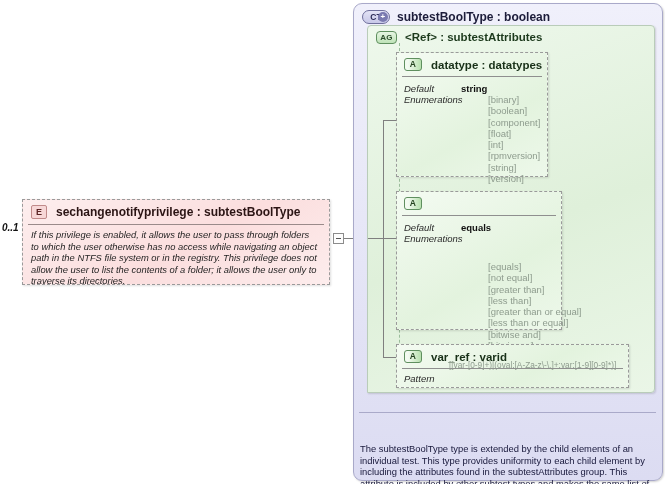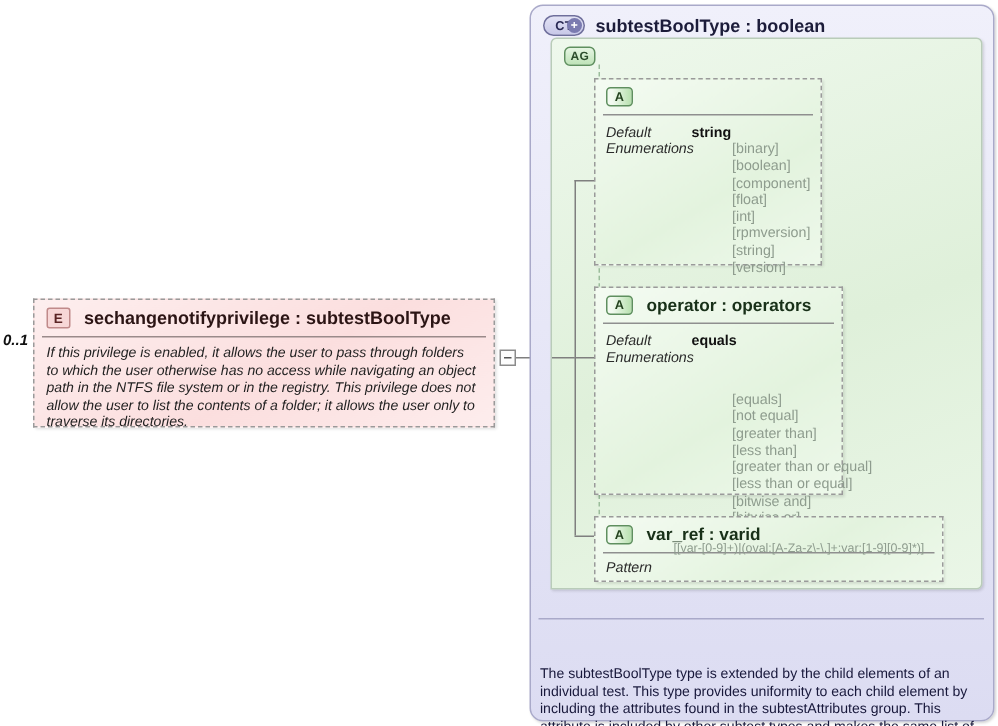--- a/index.html
+++ b/index.html
@@ -209,54 +209,55 @@
   <div class="ct-box">
     <div class="ct-title">
       <span class="badge badge-ct">CT<span class="plusbox">+</span></span>
       <span>subtestBoolType : boolean</span>
     </div>
   </div>
 
   <div class="ag-box">
     <div class="ag-title">
       <span class="badge badge-ag">AG</span>
+      <span class="refname">&lt;Ref&gt; : subtestAttributes</span>
     </div>
   </div>
 
   <div class="ag-dash"></div>
   <div class="conn-vert"></div>
   <div class="conn-h" style="left:383px;top:120px;width:14px;"></div>
   <div class="conn-h" style="left:383px;top:238px;width:14px;"></div>
   <div class="conn-h" style="left:383px;top:357px;width:14px;"></div>
   <div class="conn-h" style="left:368px;top:238px;width:15px;"></div>
 
   <div class="attr-box" style="left:396px;top:52px;width:152px;height:125px;">
     <div class="attr-head">
       <span class="badge badge-a">A</span>
+      <span>datatype : datatypes</span>
     </div>
     <div class="attr-rule"></div>
     <div class="facet-label" style="left:7px;top:30px;">Default</div>
     <div class="facet-label" style="left:7px;top:41px;">Enumerations</div>
     <div class="facet-default" style="left:64px;top:30px;">string</div>
     <div class="enum-list" style="left:64px;top:41px;">
       <div>[binary]</div>
       <div>[boolean]</div>
       <div>[component]</div>
       <div>[float]</div>
       <div>[int]</div>
       <div>[rpmversion]</div>
       <div>[string]</div>
       <div>[version]</div>
     </div>
   </div>
 
   <div class="attr-box" style="left:396px;top:191px;width:166px;height:139px;">
     <div class="attr-head">
       <span class="badge badge-a">A</span>
-      <span>operator : operators</span>
     </div>
     <div class="attr-rule"></div>
     <div class="facet-label" style="left:7px;top:30px;">Default</div>
     <div class="facet-label" style="left:7px;top:41px;">Enumerations</div>
     <div class="facet-default" style="left:64px;top:30px;">equals</div>
     <div class="enum-list" style="left:64px;top:41px;margin-top:28px;">
       <div>[equals]</div>
       <div>[not equal]</div>
       <div>[greater than]</div>
       <div>[less than]</div>

